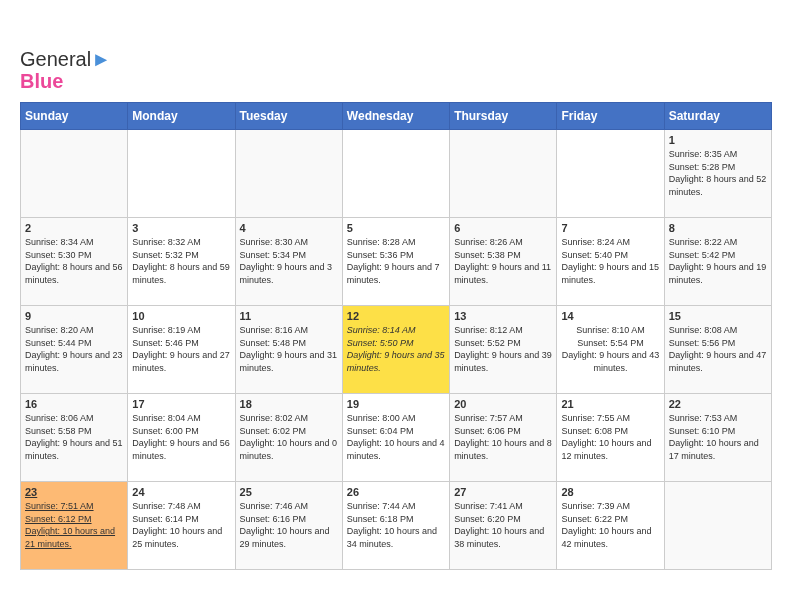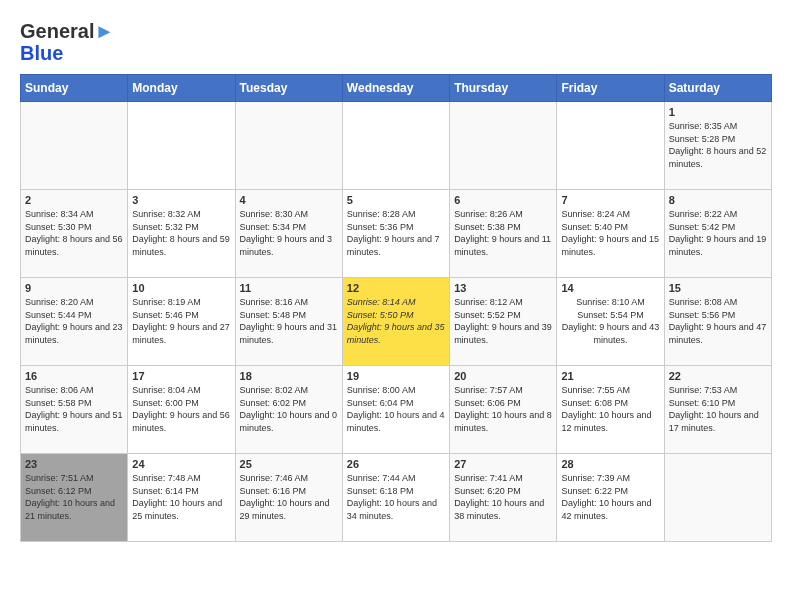--- a/index.html
+++ b/index.html
@@ -71,22 +71,22 @@
     tr:nth-child(odd) td { background: #fff; }
   </style>
 </head>
 <body>
 
 <div class="header">
   <div class="logo">
     <div>
       <div style="display:flex;align-items:center;">
         <div>
-          <div style="font-size:20px;font-weight:bold;color:#333;line-height:1.1;">General<span style="color:#4a90d9;">►</span></div>
-          <div style="font-size:20px;font-weight:bold;color:#1d4ed8;line-height:1.1;">Blue</div>
+          <div style="font-size:20px;font-weight:normal;color:#333;line-height:1.1;margin-top:28px;">General<span style="color:#4a90d9;">►</span></div>
+          <div style="font-size:20px;font-weight:bold;color:#ec4899;line-height:1.1;">Blue</div>
         </div>
       </div>
     </div>
   </div>
   <div class="title-block">
     <div class="month-title"></div>
     <div class="location"></div>
   </div>
 </div>
 
@@ -243,21 +243,21 @@
 Daylight: 10 hours and 12 minutes.</div>
         </td>
         <td style="background: rgb(249, 249, 249);">
           <div class="day-num">22</div>
           <div class="day-info" style="white-space: pre-line;">Sunrise: 7:53 AM
 Sunset: 6:10 PM
 Daylight: 10 hours and 17 minutes.</div>
         </td>
       </tr>
       <tr>
-        <td style="background: #a3a3a3;">
+        <td style="background: #fdba74; text-decoration: underline;">
           <div class="day-num">23</div>
           <div class="day-info" style="white-space: pre-line;">Sunrise: 7:51 AM
 Sunset: 6:12 PM
 Daylight: 10 hours and 21 minutes.</div>
         </td>
         <td style="background: rgb(255, 255, 255); margin-left: 27px;">
           <div class="day-num">24</div>
           <div class="day-info" style="white-space: pre-line;">Sunrise: 7:48 AM
 Sunset: 6:14 PM
 Daylight: 10 hours and 25 minutes.</div>

